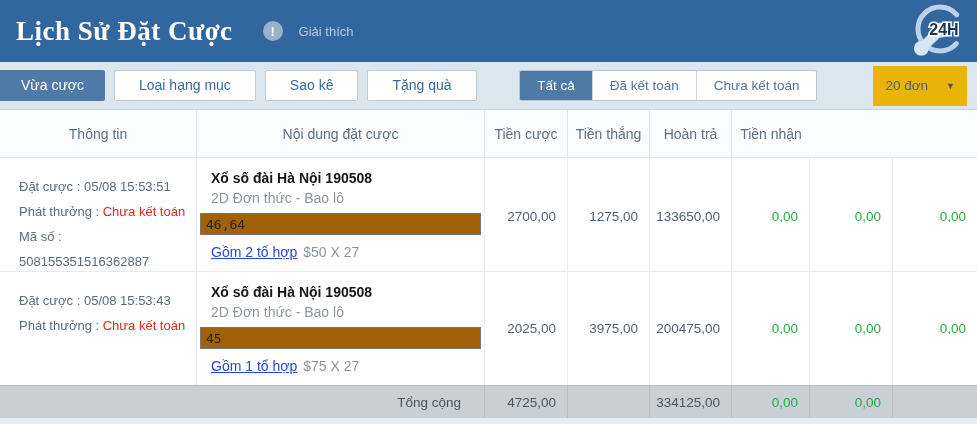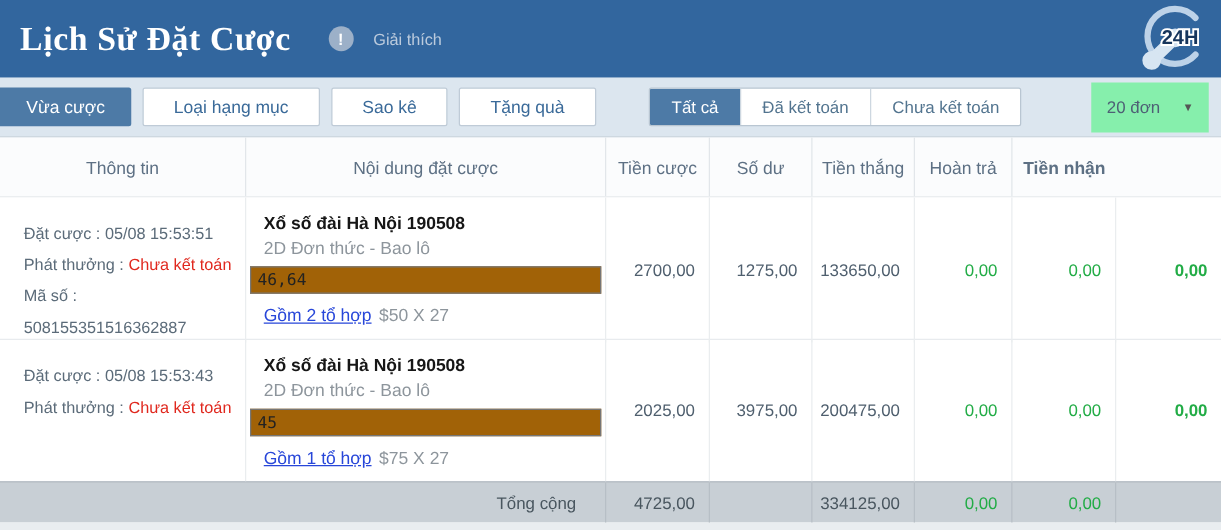--- a/index.html
+++ b/index.html
@@ -18,28 +18,28 @@
   
   .toolbar { height:48px; background:#dce6ef; display:flex; align-items:center; border-bottom:1px solid #c9d3dc; }
   .tabs { display:flex; align-items:center; }
   .tab { height:31px; line-height:29px; text-align:center; font-size:14px; color:#3a6a99; background:#fff; border:1px solid #bfcbd7; border-radius:2px; margin-left:9px; padding:0 24px; cursor:pointer; white-space:nowrap; }
   .tab.active { background:#4d7aa6; color:#fff; border:none; line-height:31px; margin-left:0; width:105px; padding:0; border-radius:0 2px 2px 0; }
   .right-group { margin-left:auto; display:flex; align-items:center; margin-right:10px;gap:40px; }
   .segments { display:flex; background:#fff; border:1px solid #b9c6d2; border-radius:2px; overflow:hidden; }
   .seg { height:29px; line-height:29px; padding:0 17px; font-size:13.5px; color:#52748f; border-left:1px solid #cdd7e0; cursor:pointer; white-space:nowrap; }
   .seg:first-child { border-left:none; }
   .seg.active { background:#4d7aa6; color:#fff; }
-  .pagesize { margin-left:16px; background:#86efac; height:40px; display:flex; align-items:center; padding:0 12px; gap:18px; color:#4e6075; font-size:13.5px; cursor:pointer; }
+  .pagesize { margin-left:16px; background:#eab308; height:40px; display:flex; align-items:center; padding:0 12px; gap:18px; color:#4e6075; font-size:13.5px; cursor:pointer; }
   .caret { font-size:9px; color:#555; }
   .refresh-btn { margin-left:10px; background:#4d82b7; color:#fff; height:31px; line-height:31px; padding:0 21px; border-radius:3px; font-size:14px; border:none; cursor:pointer; }
 
   
   .grid { display:grid; grid-template-columns:197px 288px 83px 82px 82px 78px 83px 84px; width:977px; }
   .c { border-right:1px solid #eaedef; height:100%; }
-  .c:last-child { border-right:none;font-weight:bold; }
+  .c:last-child { border-right:none; }
 
   .thead { height:48px; background:#fbfcfd; border-bottom:1px solid #e6e9ec; color:#5d7084; font-size:14px; }
   .thead .c { display:flex; align-items:center; justify-content:center; border-right:1px solid #e2e6ea; }
   .thead .c:last-child { border-right:none; }
 
   .row { background:#fff; border-bottom:1px solid #e8ebee; }
   .row-1 { height:114px; }
   .row-2 { height:113px; border-bottom:none; }
 
   .cell-info { padding:16px 8px 0 19px; font-size:13px; color:#5b6b79; line-height:25px; }
@@ -102,21 +102,20 @@
         <span>20 đơn</span>
         <span class="caret">▼</span>
       </div>
     </div>
   </div>
 
   <div class="grid thead">
     <div class="c">Thông tin</div>
     <div class="c">Nội dung đặt cược</div>
     <div class="c">Tiền cược</div>
-    <div class="c">Số dư</div>
     <div class="c">Tiền thắng</div>
     <div class="c">Hoàn trả</div>
     <div class="c">Tiền nhận</div>
   </div>
 
   <div class="grid row row-1">
     <div class="c cell-info">
       <div><span>Đặt cược :</span> <span>05/08 15:53:51</span></div>
       <div><span>Phát thưởng :</span> <span class="status-red">Chưa kết toán</span></div>
       <div><span>Mã số :</span> <span>508155351516362887</span></div>

